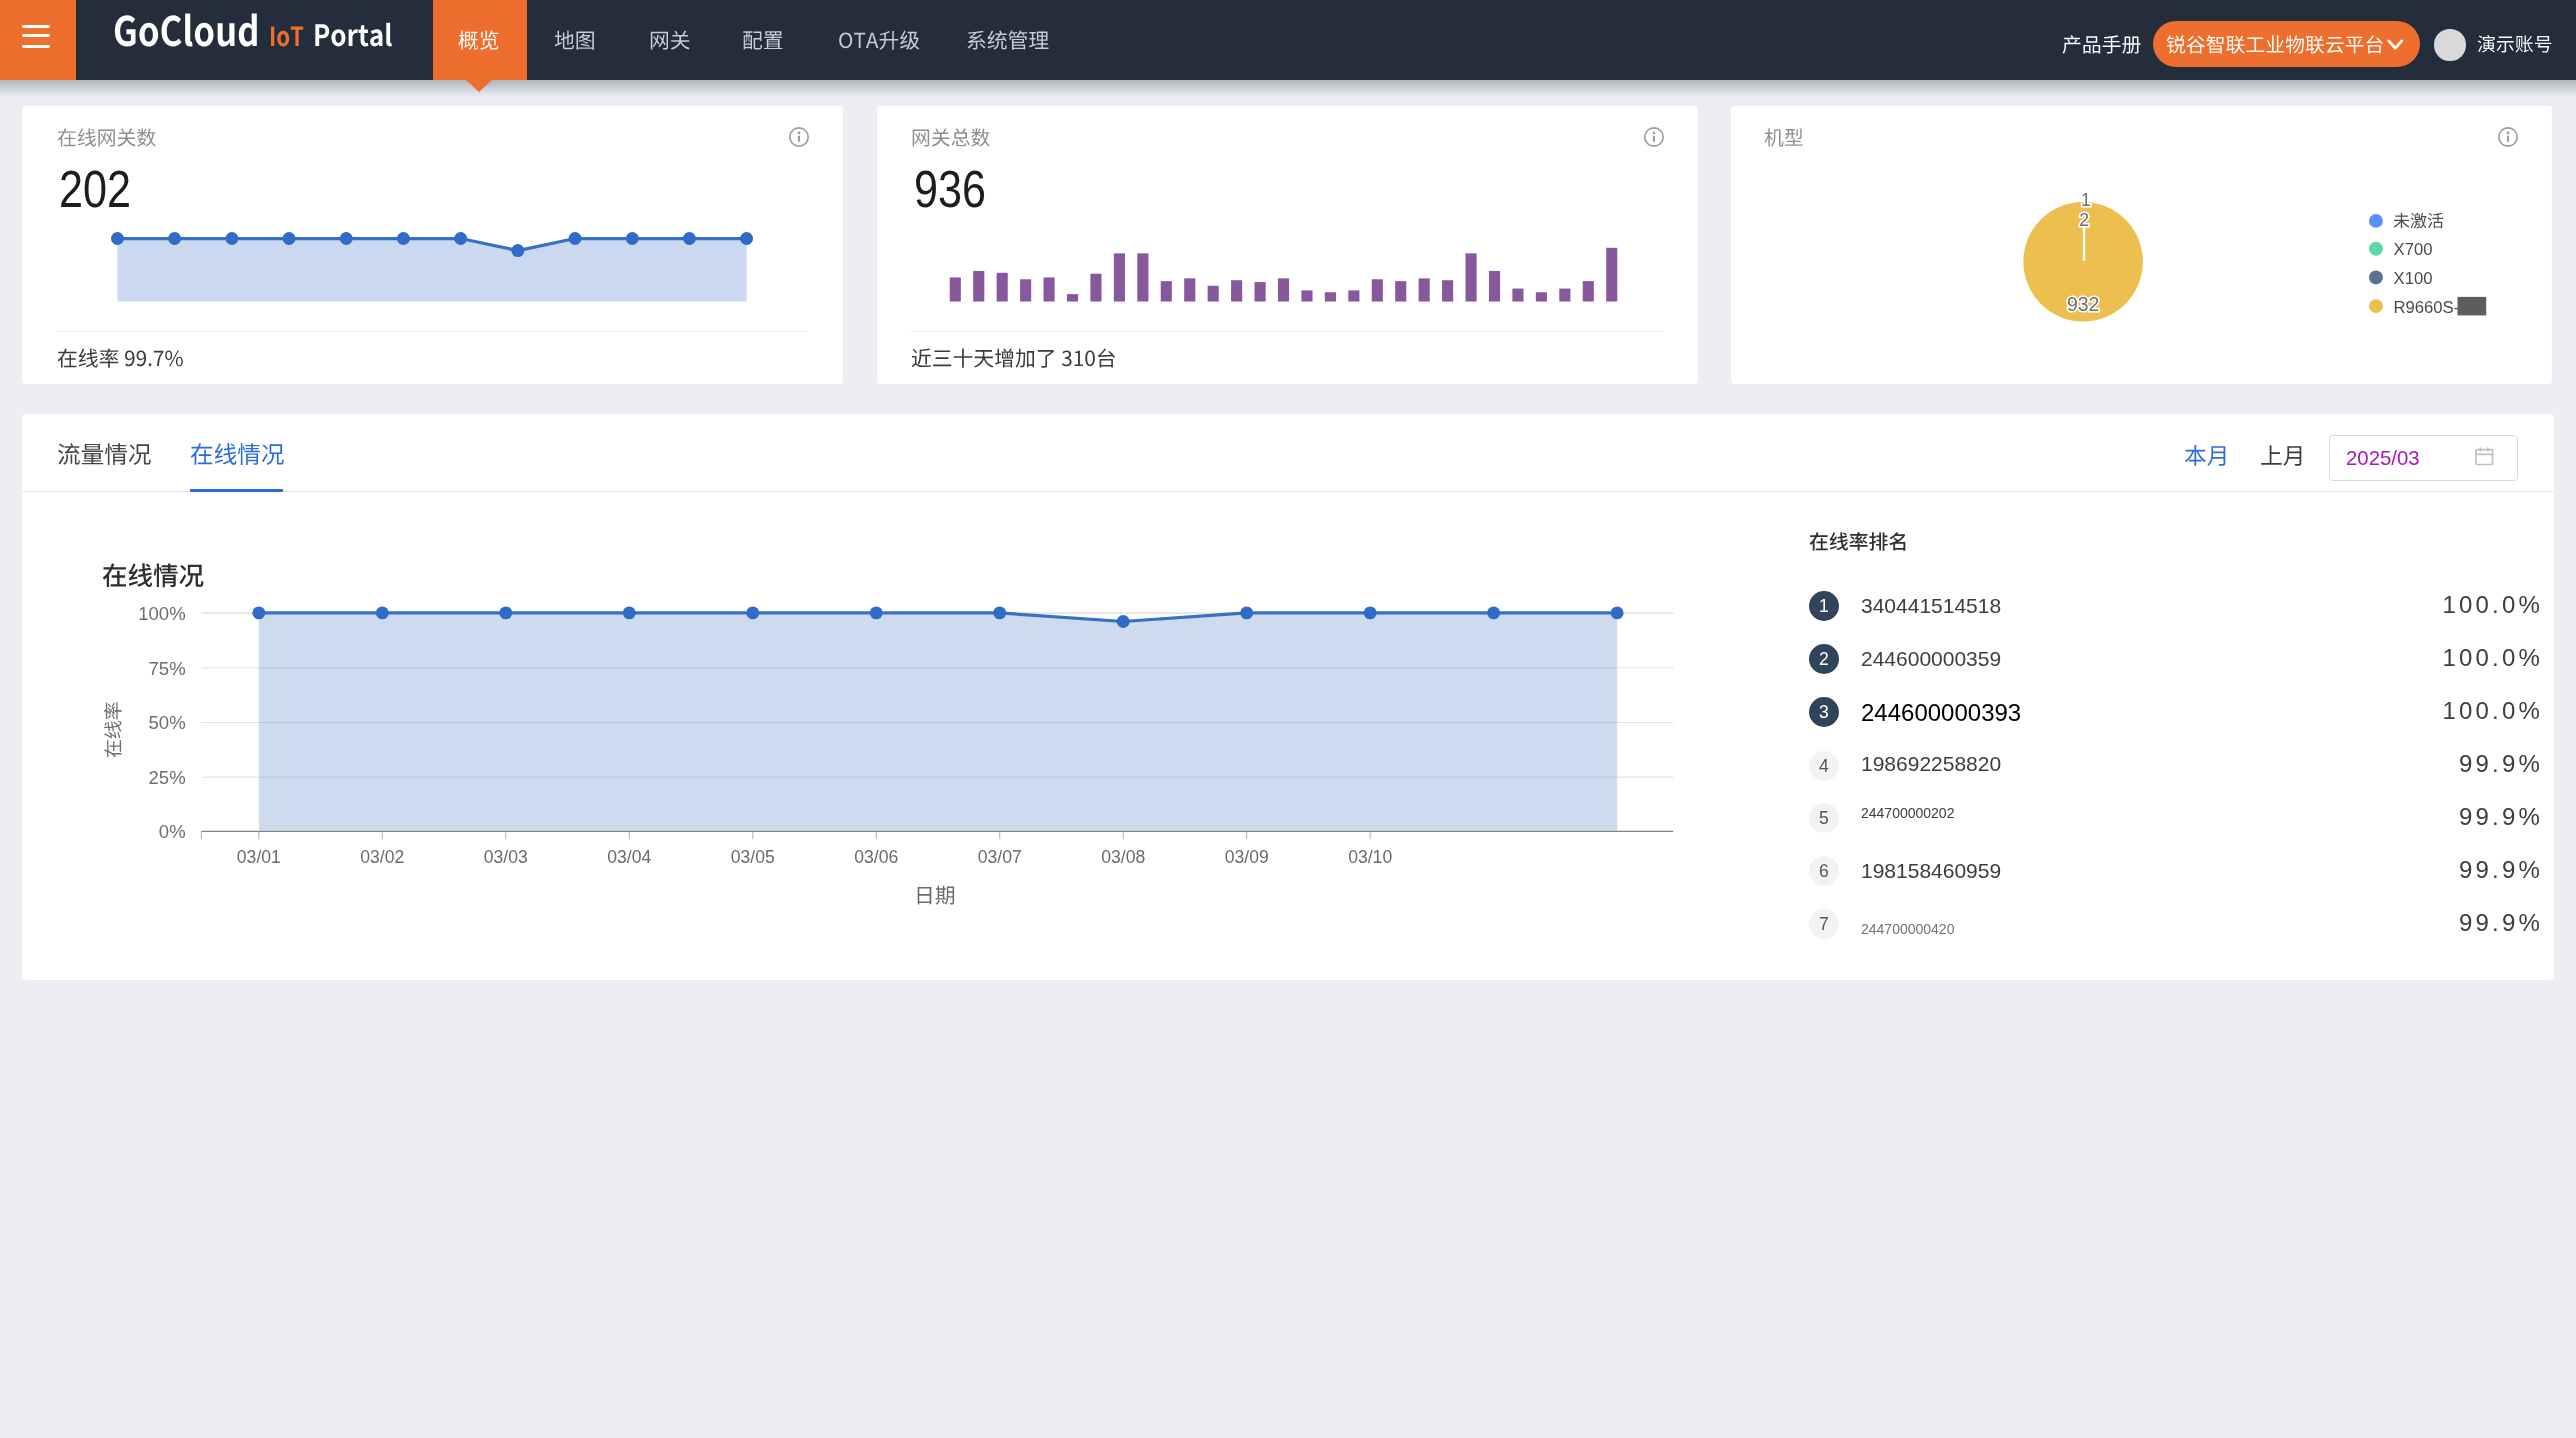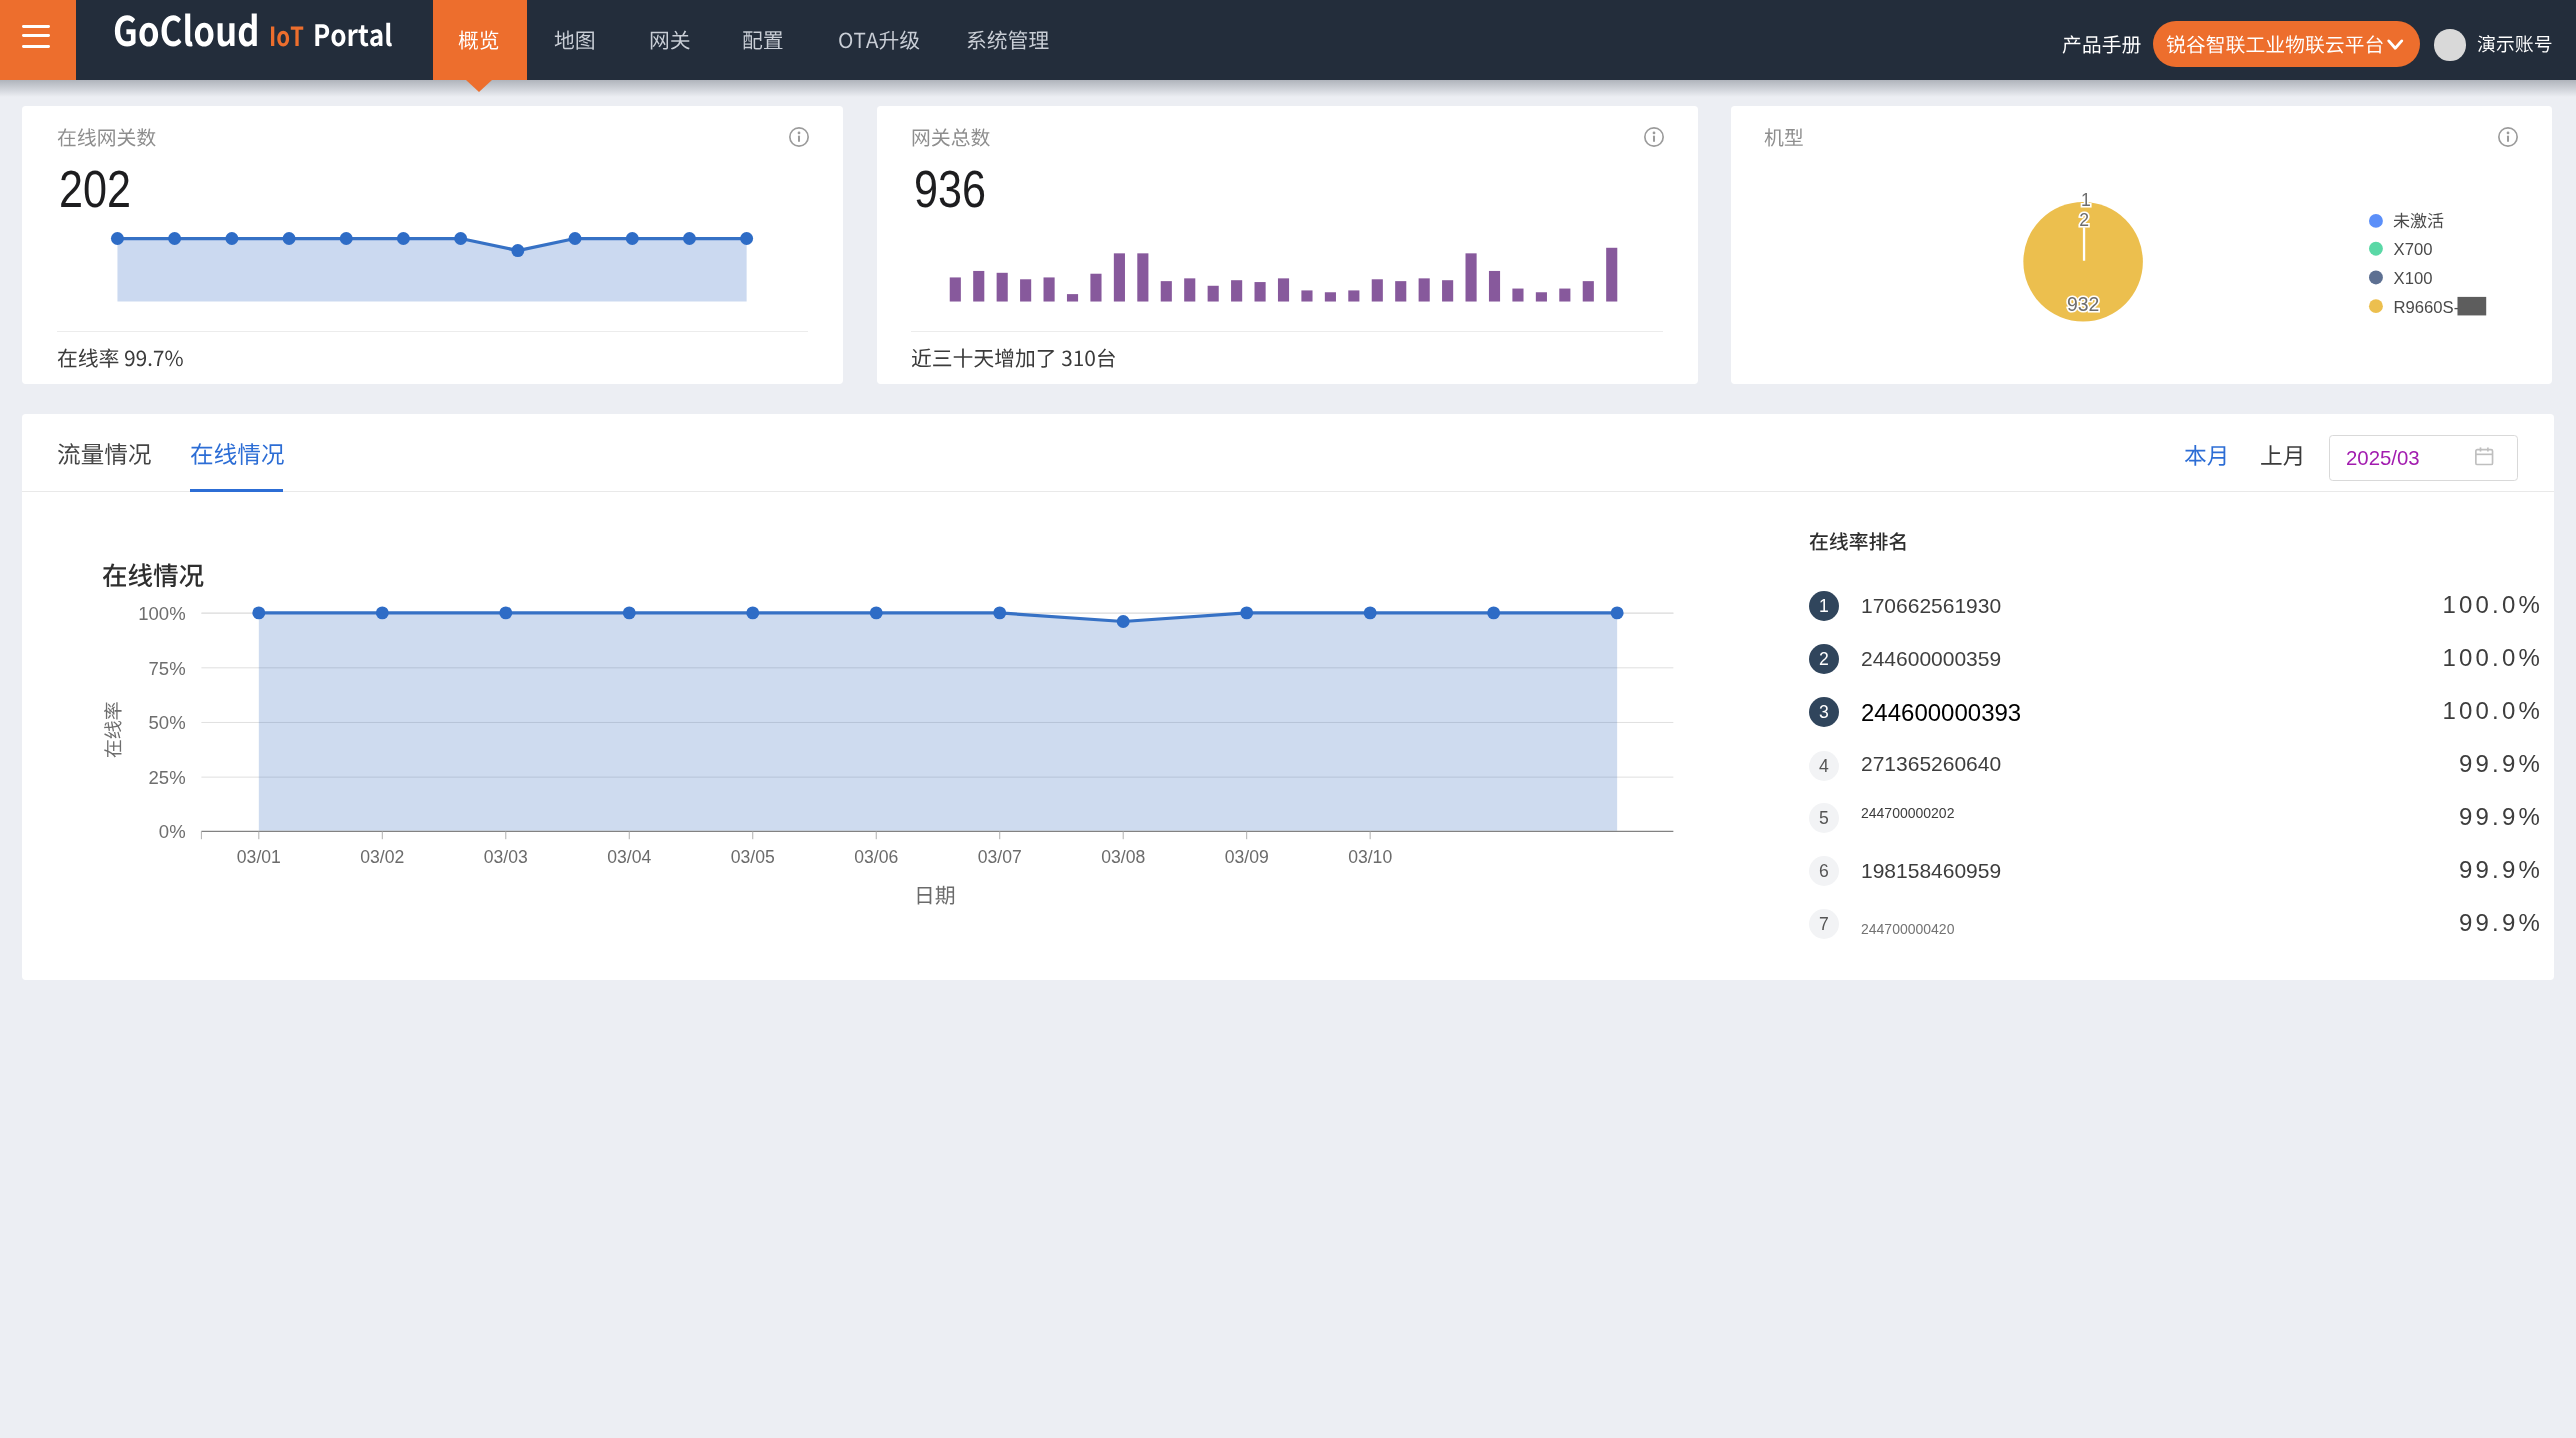--- a/index.html
+++ b/index.html
@@ -238,30 +238,30 @@
       <path d="M7.8 -16.8C7.5 -15.8 7.2 -14.7 6.8 -13.7H1.3V-12.3H6.1C4.8 -9.7 3.1 -7.3 0.8 -5.7C1.0 -5.4 1.4 -4.7 1.5 -4.3C2.4 -4.9 3.2 -5.6 3.9 -6.4V1.5H5.4V-8.1C6.3 -9.4 7.1 -10.8 7.8 -12.3H18.8V-13.7H8.4C8.8 -14.6 9.1 -15.5 9.4 -16.4ZM12.0 -11.2V-7.4H7.5V-6.0H12.0V-0.3H6.7V1.1H18.8V-0.3H13.5V-6.0H18.0V-7.4H13.5V-11.2Z M21.1 -1.1 21.4 0.4C23.2 -0.2 25.6 -0.9 28.0 -1.6L27.7 -2.9C25.3 -2.2 22.7 -1.5 21.1 -1.1ZM34.1 -15.6C35.1 -15.1 36.3 -14.3 37.0 -13.8L37.9 -14.7C37.2 -15.3 35.9 -16.0 35.0 -16.4ZM21.4 -8.5C21.7 -8.6 22.2 -8.7 24.6 -9.0C23.8 -7.7 23.0 -6.7 22.6 -6.3C22.0 -5.6 21.5 -5.1 21.1 -5.0C21.3 -4.6 21.5 -3.9 21.6 -3.6C22.0 -3.9 22.7 -4.1 27.7 -5.1C27.6 -5.4 27.6 -6.0 27.7 -6.4L23.7 -5.6C25.2 -7.4 26.7 -9.6 28.0 -11.8L26.8 -12.6C26.4 -11.9 25.9 -11.1 25.5 -10.4L23.0 -10.1C24.2 -11.8 25.3 -14.0 26.2 -16.1L24.8 -16.7C24.0 -14.3 22.5 -11.8 22.1 -11.1C21.6 -10.4 21.3 -10.0 20.9 -9.9C21.1 -9.5 21.4 -8.8 21.4 -8.5ZM37.7 -7.0C36.9 -5.7 35.9 -4.6 34.6 -3.6C34.2 -4.6 34.0 -5.9 33.8 -7.3L38.9 -8.3L38.6 -9.6L33.6 -8.7C33.5 -9.5 33.4 -10.4 33.3 -11.3L38.3 -12.1L38.1 -13.4L33.2 -12.7C33.2 -14.0 33.2 -15.4 33.2 -16.8H31.7C31.7 -15.3 31.7 -13.9 31.8 -12.5L28.7 -12.0L28.9 -10.6L31.9 -11.1C32.0 -10.2 32.1 -9.3 32.2 -8.4L28.3 -7.7L28.5 -6.3L32.3 -7.1C32.6 -5.4 32.9 -3.9 33.3 -2.7C31.6 -1.5 29.7 -0.6 27.6 0.0C28.0 0.3 28.4 0.9 28.6 1.2C30.4 0.6 32.2 -0.3 33.8 -1.3C34.6 0.5 35.7 1.5 37.1 1.5C38.5 1.5 39.0 0.9 39.3 -1.4C38.9 -1.5 38.4 -1.8 38.1 -2.2C38.0 -0.4 37.8 0.1 37.3 0.1C36.4 0.1 35.7 -0.7 35.1 -2.2C36.6 -3.4 38.0 -4.8 39.0 -6.4Z M56.6 -12.9C55.9 -12.1 54.6 -11.0 53.7 -10.3L54.8 -9.6C55.8 -10.2 56.9 -11.2 57.8 -12.1ZM41.1 -6.7 41.9 -5.5C43.2 -6.2 44.8 -7.1 46.4 -7.9L46.1 -9.0C44.3 -8.1 42.4 -7.3 41.1 -6.7ZM41.7 -12.0C42.8 -11.3 44.1 -10.3 44.7 -9.6L45.8 -10.5C45.1 -11.2 43.8 -12.2 42.7 -12.8ZM53.5 -8.2C54.9 -7.3 56.6 -6.1 57.5 -5.3L58.6 -6.2C57.7 -7.0 55.9 -8.2 54.6 -9.0ZM41.0 -4.0V-2.6H49.2V1.6H50.8V-2.6H59.0V-4.0H50.8V-5.7H49.2V-4.0ZM48.7 -16.6C49.0 -16.1 49.4 -15.5 49.6 -15.0H41.4V-13.6H48.8C48.2 -12.7 47.5 -11.8 47.2 -11.6C46.9 -11.2 46.6 -11.0 46.3 -10.9C46.5 -10.6 46.7 -10.0 46.8 -9.7C47.1 -9.8 47.5 -9.9 49.8 -10.1C48.8 -9.1 48.0 -8.3 47.6 -8.0C46.9 -7.4 46.4 -7.0 45.9 -7.0C46.1 -6.6 46.3 -5.9 46.4 -5.7C46.8 -5.9 47.5 -6.0 52.7 -6.5C53.0 -6.1 53.2 -5.7 53.3 -5.4L54.5 -5.9C54.1 -6.9 53.0 -8.3 52.1 -9.3L51.0 -8.9C51.4 -8.5 51.7 -8.0 52.0 -7.6L48.5 -7.3C50.2 -8.7 52.0 -10.4 53.6 -12.3L52.4 -13.0C51.9 -12.4 51.5 -11.9 51.0 -11.3L48.4 -11.2C49.1 -11.9 49.7 -12.7 50.3 -13.6H58.8V-15.0H51.4C51.1 -15.6 50.6 -16.4 50.2 -16.9Z" fill="#6e6e6e"></path>
     </g>
   </svg>
 <svg style="position:absolute;left:914px;top:903px;overflow:visible;" width="1.9" height="1.9" viewBox="0 0 2 2">
     <path d="M5.6 -7.7H16.5V-1.6H5.6ZM5.6 -9.4V-15.3H16.5V-9.4ZM3.9 -17.0V1.5H5.6V0.1H16.5V1.4H18.3V-17.0Z M25.9 -3.1C25.3 -1.7 24.1 -0.2 22.9 0.8C23.3 1.0 23.9 1.5 24.2 1.8C25.4 0.7 26.7 -1.0 27.5 -2.7ZM29.1 -2.5C29.9 -1.4 30.9 0.0 31.3 0.9L32.7 0.1C32.2 -0.8 31.2 -2.1 30.3 -3.1ZM40.8 -15.9V-12.3H36.3V-15.9ZM34.8 -17.4V-9.4C34.8 -6.2 34.6 -2.0 32.7 0.9C33.1 1.1 33.8 1.6 34.1 1.8C35.4 -0.2 35.9 -3.1 36.2 -5.7H40.8V-0.4C40.8 -0.0 40.7 0.1 40.4 0.1C40.0 0.1 38.9 0.1 37.8 0.1C38.0 0.5 38.2 1.2 38.3 1.7C39.9 1.7 40.9 1.6 41.6 1.4C42.2 1.1 42.4 0.6 42.4 -0.4V-17.4ZM40.8 -10.9V-7.2H36.3C36.3 -8.0 36.3 -8.7 36.3 -9.4V-10.9ZM30.5 -18.2V-15.6H26.5V-18.2H25.0V-15.6H23.1V-14.1H25.0V-5.1H22.8V-3.6H33.7V-5.1H32.1V-14.1H33.7V-15.6H32.1V-18.2ZM26.5 -14.1H30.5V-12.1H26.5ZM26.5 -10.8H30.5V-8.6H26.5ZM26.5 -7.3H30.5V-5.1H26.5Z" fill="#6b6b6b"></path>
   </svg>
 <svg style="position:absolute;left:1809px;top:549px;overflow:visible;" width="1.9" height="1.9" viewBox="0 0 2 2">
     <path d="M8.0 -17.7C7.7 -16.7 7.4 -15.7 7.0 -14.6H1.2V-12.7H6.1C4.8 -10.1 3.0 -7.8 0.7 -6.2C1.0 -5.7 1.4 -4.9 1.7 -4.3C2.5 -4.9 3.2 -5.5 3.9 -6.2V1.7H5.9V-8.5C6.8 -9.8 7.6 -11.2 8.4 -12.7H19.8V-14.6H9.2C9.5 -15.5 9.8 -16.4 10.1 -17.2ZM12.5 -11.7V-7.9H7.9V-6.1H12.5V-0.6H7.1V1.3H19.8V-0.6H14.4V-6.1H18.9V-7.9H14.4V-11.7Z M22.1 -1.3 22.5 0.6C24.5 -0.0 27.0 -0.8 29.4 -1.6L29.1 -3.3C26.5 -2.5 23.8 -1.7 22.1 -1.3ZM35.8 -16.4C36.8 -15.8 38.0 -15.0 38.7 -14.4L39.8 -15.6C39.2 -16.2 37.9 -16.9 37.0 -17.4ZM22.5 -8.8C22.8 -9.0 23.4 -9.1 25.6 -9.3C24.8 -8.2 24.0 -7.2 23.7 -6.9C23.0 -6.1 22.6 -5.6 22.1 -5.5C22.3 -5.0 22.6 -4.1 22.7 -3.7C23.1 -4.0 23.9 -4.2 29.1 -5.2C29.1 -5.6 29.1 -6.4 29.2 -6.9L25.4 -6.3C26.9 -8.1 28.4 -10.2 29.7 -12.4L28.0 -13.4C27.6 -12.6 27.2 -11.8 26.7 -11.1L24.4 -10.9C25.7 -12.6 26.9 -14.7 27.7 -16.8L25.9 -17.7C25.1 -15.2 23.6 -12.6 23.1 -11.9C22.7 -11.2 22.3 -10.8 21.9 -10.6C22.1 -10.1 22.4 -9.2 22.5 -8.8ZM39.4 -7.4C38.6 -6.2 37.7 -5.1 36.5 -4.1C36.2 -5.1 36.0 -6.3 35.8 -7.6L40.9 -8.5L40.6 -10.3L35.5 -9.3C35.4 -10.1 35.4 -10.9 35.3 -11.7L40.3 -12.5L40.0 -14.3L35.2 -13.5C35.1 -14.9 35.1 -16.3 35.1 -17.8H33.2C33.2 -16.3 33.2 -14.7 33.3 -13.3L30.1 -12.8L30.4 -11.0L33.4 -11.4C33.5 -10.6 33.5 -9.8 33.6 -9.0L29.7 -8.3L30.0 -6.5L33.9 -7.2C34.1 -5.6 34.4 -4.2 34.8 -2.9C33.1 -1.8 31.1 -0.8 28.9 -0.2C29.4 0.2 29.9 0.9 30.2 1.4C32.0 0.8 33.9 -0.1 35.5 -1.2C36.3 0.7 37.4 1.7 38.9 1.7C40.4 1.7 41.0 1.1 41.3 -1.4C40.9 -1.6 40.3 -2.0 39.9 -2.5C39.8 -0.7 39.6 -0.2 39.1 -0.2C38.3 -0.2 37.7 -1.0 37.1 -2.3C38.7 -3.5 40.0 -5.0 41.1 -6.6Z M59.3 -13.5C58.6 -12.7 57.4 -11.5 56.4 -10.8L57.9 -9.9C58.8 -10.6 60.0 -11.6 61.0 -12.5ZM43.0 -7.2 44.0 -5.6C45.4 -6.3 47.1 -7.2 48.6 -8.0L48.3 -9.5C46.3 -8.6 44.4 -7.7 43.0 -7.2ZM43.6 -12.3C44.8 -11.7 46.1 -10.6 46.8 -9.9L48.2 -11.1C47.5 -11.8 46.1 -12.8 45.0 -13.4ZM56.1 -8.4C57.6 -7.6 59.4 -6.3 60.2 -5.5L61.7 -6.7C60.8 -7.5 58.9 -8.7 57.5 -9.5ZM43.0 -4.3V-2.4H51.5V1.7H53.5V-2.4H62.0V-4.3H53.5V-5.9H51.5V-4.3ZM50.9 -17.4C51.2 -16.9 51.5 -16.4 51.7 -15.9H43.5V-14.1H50.9C50.4 -13.2 49.8 -12.5 49.6 -12.3C49.2 -11.9 48.9 -11.6 48.6 -11.6C48.8 -11.1 49.1 -10.3 49.2 -10.0C49.5 -10.1 50.0 -10.2 52.0 -10.3C51.1 -9.5 50.3 -8.8 50.0 -8.5C49.2 -7.9 48.7 -7.5 48.2 -7.4C48.4 -7.0 48.7 -6.1 48.8 -5.8C49.2 -6.0 50.0 -6.1 55.3 -6.6C55.5 -6.2 55.7 -5.8 55.8 -5.5L57.4 -6.2C57.0 -7.2 55.9 -8.7 55.0 -9.8L53.5 -9.3C53.8 -8.9 54.2 -8.5 54.5 -8.0L51.4 -7.8C53.2 -9.2 55.0 -11.0 56.5 -12.8L55.0 -13.7C54.5 -13.1 54.1 -12.5 53.6 -12.0L51.2 -11.9C51.8 -12.6 52.4 -13.3 53.0 -14.1H61.8V-15.9H54.1C53.8 -16.5 53.3 -17.3 52.9 -17.9Z M66.6 -17.7V-13.6H64.0V-11.7H66.6V-7.5L63.8 -6.8L64.1 -4.9L66.6 -5.5V-0.6C66.6 -0.3 66.5 -0.2 66.2 -0.2C66.0 -0.2 65.2 -0.2 64.4 -0.2C64.6 0.3 64.8 1.1 64.9 1.6C66.3 1.6 67.1 1.5 67.7 1.2C68.3 0.9 68.5 0.4 68.5 -0.6V-6.1L70.9 -6.8L70.6 -8.6L68.5 -8.0V-11.7H70.6V-13.6H68.5V-17.7ZM70.9 -5.4V-3.6H74.3V1.7H76.2V-17.5H74.3V-14.2H71.3V-12.5H74.3V-9.8H71.4V-8.1H74.3V-5.4ZM77.9 -17.5V1.8H79.8V-3.6H83.3V-5.4H79.8V-8.1H82.8V-9.8H79.8V-12.5H83.0V-14.2H79.8V-17.5Z M89.3 -10.9C90.2 -10.2 91.3 -9.3 92.2 -8.5C89.9 -7.3 87.3 -6.4 84.8 -5.9C85.2 -5.5 85.6 -4.6 85.8 -4.1C87.0 -4.3 88.1 -4.7 89.2 -5.0V1.7H91.1V0.7H99.9V1.8H101.9V-7.3H94.2C97.5 -9.2 100.2 -11.7 101.8 -14.9L100.5 -15.8L100.1 -15.6H93.3C93.7 -16.2 94.2 -16.8 94.6 -17.3L92.3 -17.8C91.1 -15.8 88.7 -13.6 85.3 -12.0C85.7 -11.7 86.3 -10.9 86.6 -10.4C88.6 -11.4 90.2 -12.6 91.5 -13.8H98.9C97.7 -12.2 96.0 -10.7 94.1 -9.5C93.1 -10.3 91.9 -11.3 90.8 -12.0ZM99.9 -1.1H91.1V-5.5H99.9Z" fill="#2f2f2f"></path>
   </svg>
 <div class="abs" style="left:1809px;top:591px;width:30px;height:30px;border-radius:50%;background:#30455c;display:flex;align-items:center;justify-content:center;font-size:17.6px;color:#fff">1</div>
-<div class="lt" style="left:1861px;top:595px;font-size:21px;color:#3d3d3d">170662561930</div>
+<div class="lt" style="left:1861px;top:595px;font-size:21px;color:#3d3d3d">340441514518</div>
 <div class="lt" style="left:2265px;top:593px;width:278px;text-align:right;font-size:24px;letter-spacing:3.2px;color:#3d3d3d">100.0%</div>
 <div class="abs" style="left:1809px;top:644px;width:30px;height:30px;border-radius:50%;background:#30455c;display:flex;align-items:center;justify-content:center;font-size:17.6px;color:#fff">2</div>
 <div class="lt" style="left:1861px;top:648px;font-size:21px;color:#404040">244600000359</div>
 <div class="lt" style="left:2265px;top:646px;width:278px;text-align:right;font-size:24px;letter-spacing:3.2px;color:#3d3d3d">100.0%</div>
 <div class="abs" style="left:1809px;top:697px;width:30px;height:30px;border-radius:50%;background:#30455c;display:flex;align-items:center;justify-content:center;font-size:17.6px;color:#fff">3</div>
 <div class="lt" style="left:1861px;top:701px;font-size:24px;color:#000000">244600000393</div>
 <div class="lt" style="left:2265px;top:699px;width:278px;text-align:right;font-size:24px;letter-spacing:3.2px;color:#3d3d3d">100.0%</div>
 <div class="abs" style="left:1809px;top:751px;width:30px;height:30px;border-radius:50%;background:#f2f3f5;display:flex;align-items:center;justify-content:center;font-size:17.6px;color:#555">4</div>
-<div class="lt" style="left:1861px;top:753px;font-size:21px;color:#3d3d3d">271365260640</div>
+<div class="lt" style="left:1861px;top:753px;font-size:21px;color:#3d3d3d">198692258820</div>
 <div class="lt" style="left:2265px;top:752px;width:278px;text-align:right;font-size:24px;letter-spacing:3.2px;color:#3d3d3d">99.9%</div>
 <div class="abs" style="left:1809px;top:803px;width:30px;height:30px;border-radius:50%;background:#f2f3f5;display:flex;align-items:center;justify-content:center;font-size:17.6px;color:#555">5</div>
 <div class="lt" style="left:1861px;top:806px;font-size:14px;color:#3d3d3d">244700000202</div>
 <div class="lt" style="left:2265px;top:805px;width:278px;text-align:right;font-size:24px;letter-spacing:3.2px;color:#3d3d3d">99.9%</div>
 <div class="abs" style="left:1809px;top:856px;width:30px;height:30px;border-radius:50%;background:#f2f3f5;display:flex;align-items:center;justify-content:center;font-size:17.6px;color:#555">6</div>
 <div class="lt" style="left:1861px;top:860px;font-size:21px;color:#3d3d3d">198158460959</div>
 <div class="lt" style="left:2265px;top:858px;width:278px;text-align:right;font-size:24px;letter-spacing:3.2px;color:#3d3d3d">99.9%</div>
 <div class="abs" style="left:1809px;top:909px;width:30px;height:30px;border-radius:50%;background:#f2f3f5;display:flex;align-items:center;justify-content:center;font-size:17.6px;color:#555">7</div>
 <div class="lt" style="left:1861px;top:922px;font-size:14px;color:#737373">244700000420</div>
 <div class="lt" style="left:2265px;top:911px;width:278px;text-align:right;font-size:24px;letter-spacing:3.2px;color:#3d3d3d">99.9%</div>

